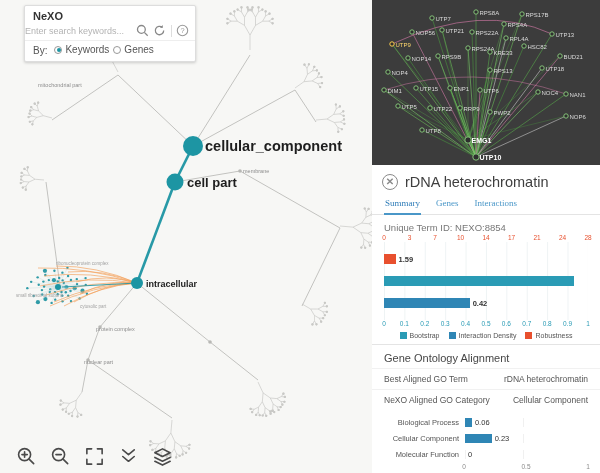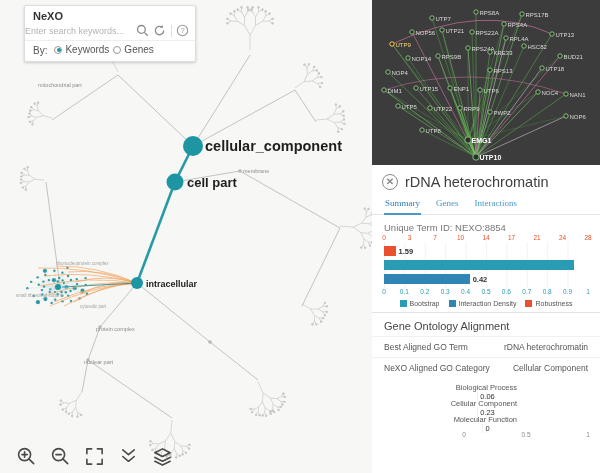--- a/index.html
+++ b/index.html
@@ -46,36 +46,36 @@
   .rb-title { font-size:9.5px; color:#9a9a9a; padding:3px 12px 2px; }
 
   .rb-chart { margin:0 12px; }
   .axis { position:relative; height:8px; }
   .tick { position:absolute; transform:translateX(-50%); font-size:6.5px; top:0; }
   .tick.top { color:#e8502e; }
   .tick.bot { color:#2a9bb5; }
   .tick.gc  { color:#8a8a8a; }
   .rb-bars { background-image:linear-gradient(to right,#eef3f4 1px,transparent 1px);
              background-size:10% 100%; padding:1px 0; }
-  .bar-row { height:12px; display:flex; align-items:center; margin:2px 0; }
+  .bar-row { height:12px; display:flex; align-items:center; margin:10px 0; }
   .bar { height:10px; }
   .bar-label { font-size:7.5px; color:#333; margin-left:3px; font-weight:bold; }
   .axis-label { text-align:center; font-size:8px; color:#2a9bb5; margin-top:8px; }
   .legend { display:flex; justify-content:center; align-items:center; gap:9px; margin:4px 0 5px; }
   .lg-item { display:flex; align-items:center; gap:3px; font-size:7px; color:#555; }
   .lg-sw { width:7px; height:7px; display:inline-block; }
 
   .divider { border-top:1px solid #e4e4e4; margin:2px 0 0; }
   .go-title { font-size:11px; color:#464646; padding:7px 12px 4px; }
   .go-row { display:flex; justify-content:space-between; gap:8px; font-size:8.5px; color:#555;
             padding:5px 12px; border-top:1px solid #f1f1f1; }
   .go-row .go-val { text-align:right; white-space:nowrap; }
 
   .gc-chart { margin:5px 12px 0; }
-  .gc-row { display:flex; align-items:center; height:14px; margin:2px 7px;flex-direction:column; }
+  .gc-row { display:flex; align-items:center; height:14px; margin:2px 7px; }
   .gc-label { width:74px; min-width:74px; text-align:right; font-size:7.5px; color:#555; padding-right:6px; }
   .gc-area { flex:1; display:flex; align-items:center;
              background-image:linear-gradient(to right,#f0f0f0 1px,transparent 1px); background-size:50% 100%; }
   .gc-bar { height:9px; background:#2f86b5; }
   .gc-val { font-size:7.5px; font-weight:normal; color:#333; margin-left:3px; }
   .gc-axis { position:relative; height:9px; margin-left:80px; }
 </style>
 </head>
 <body>
 

